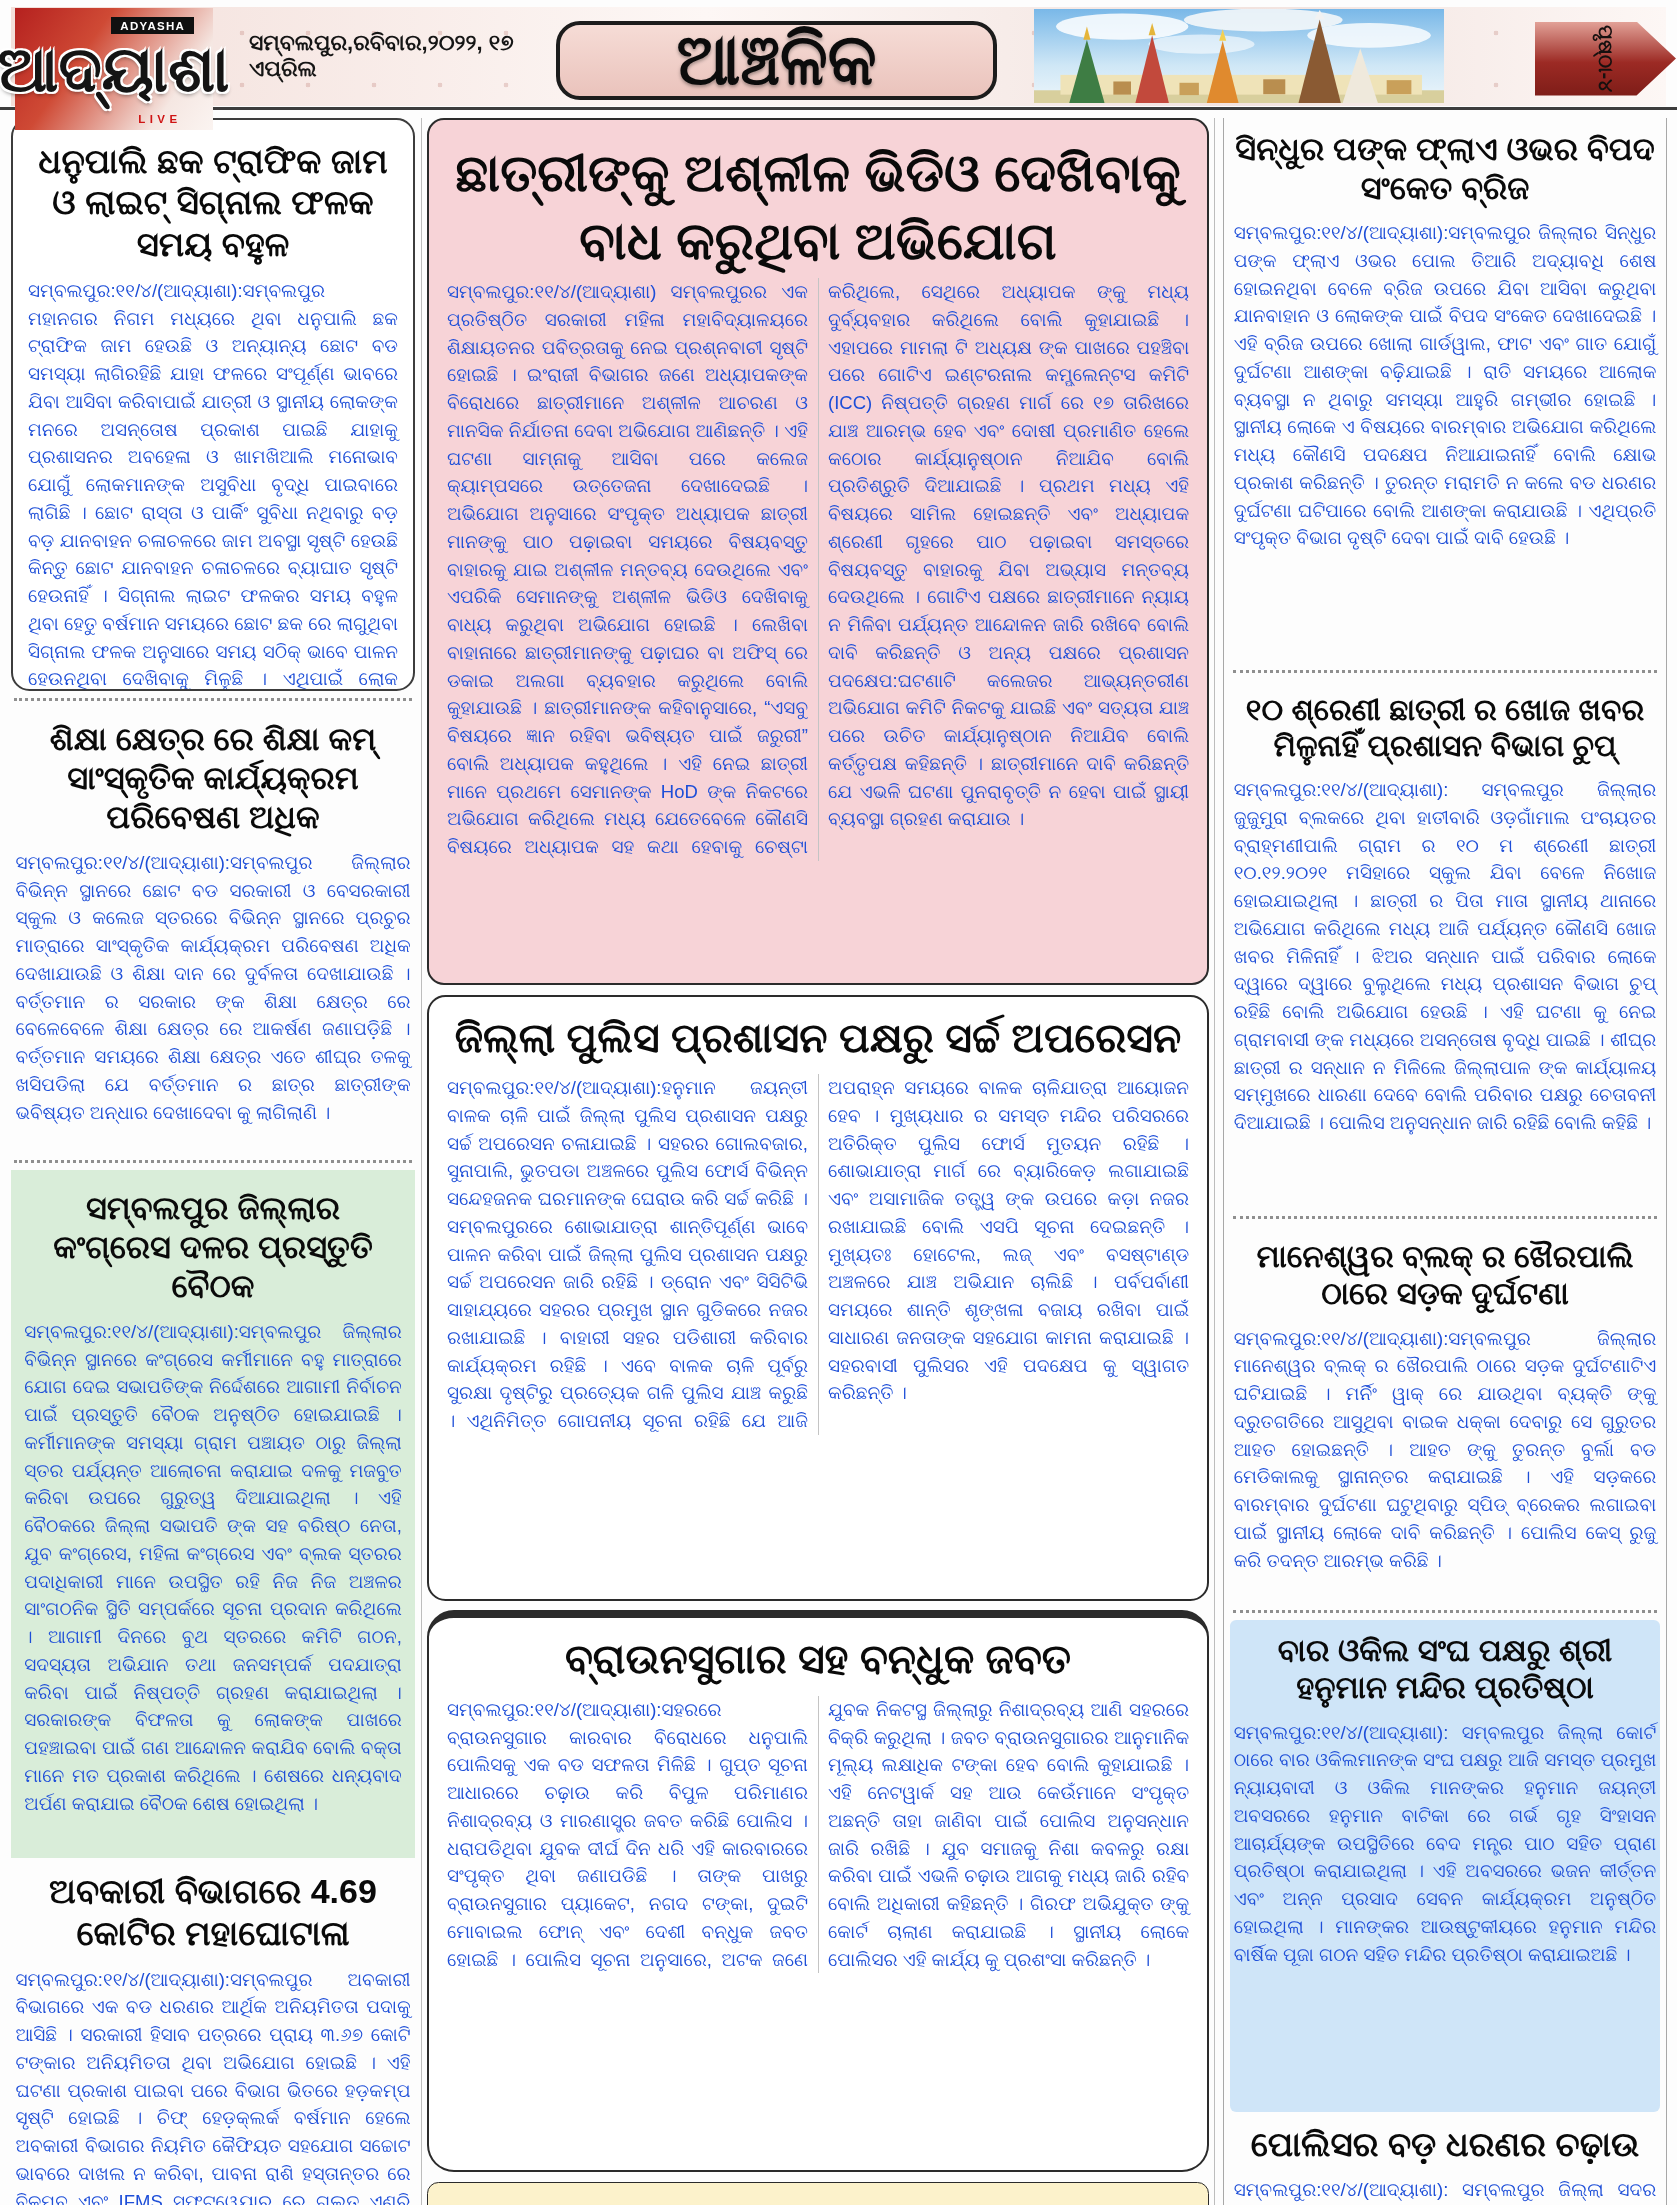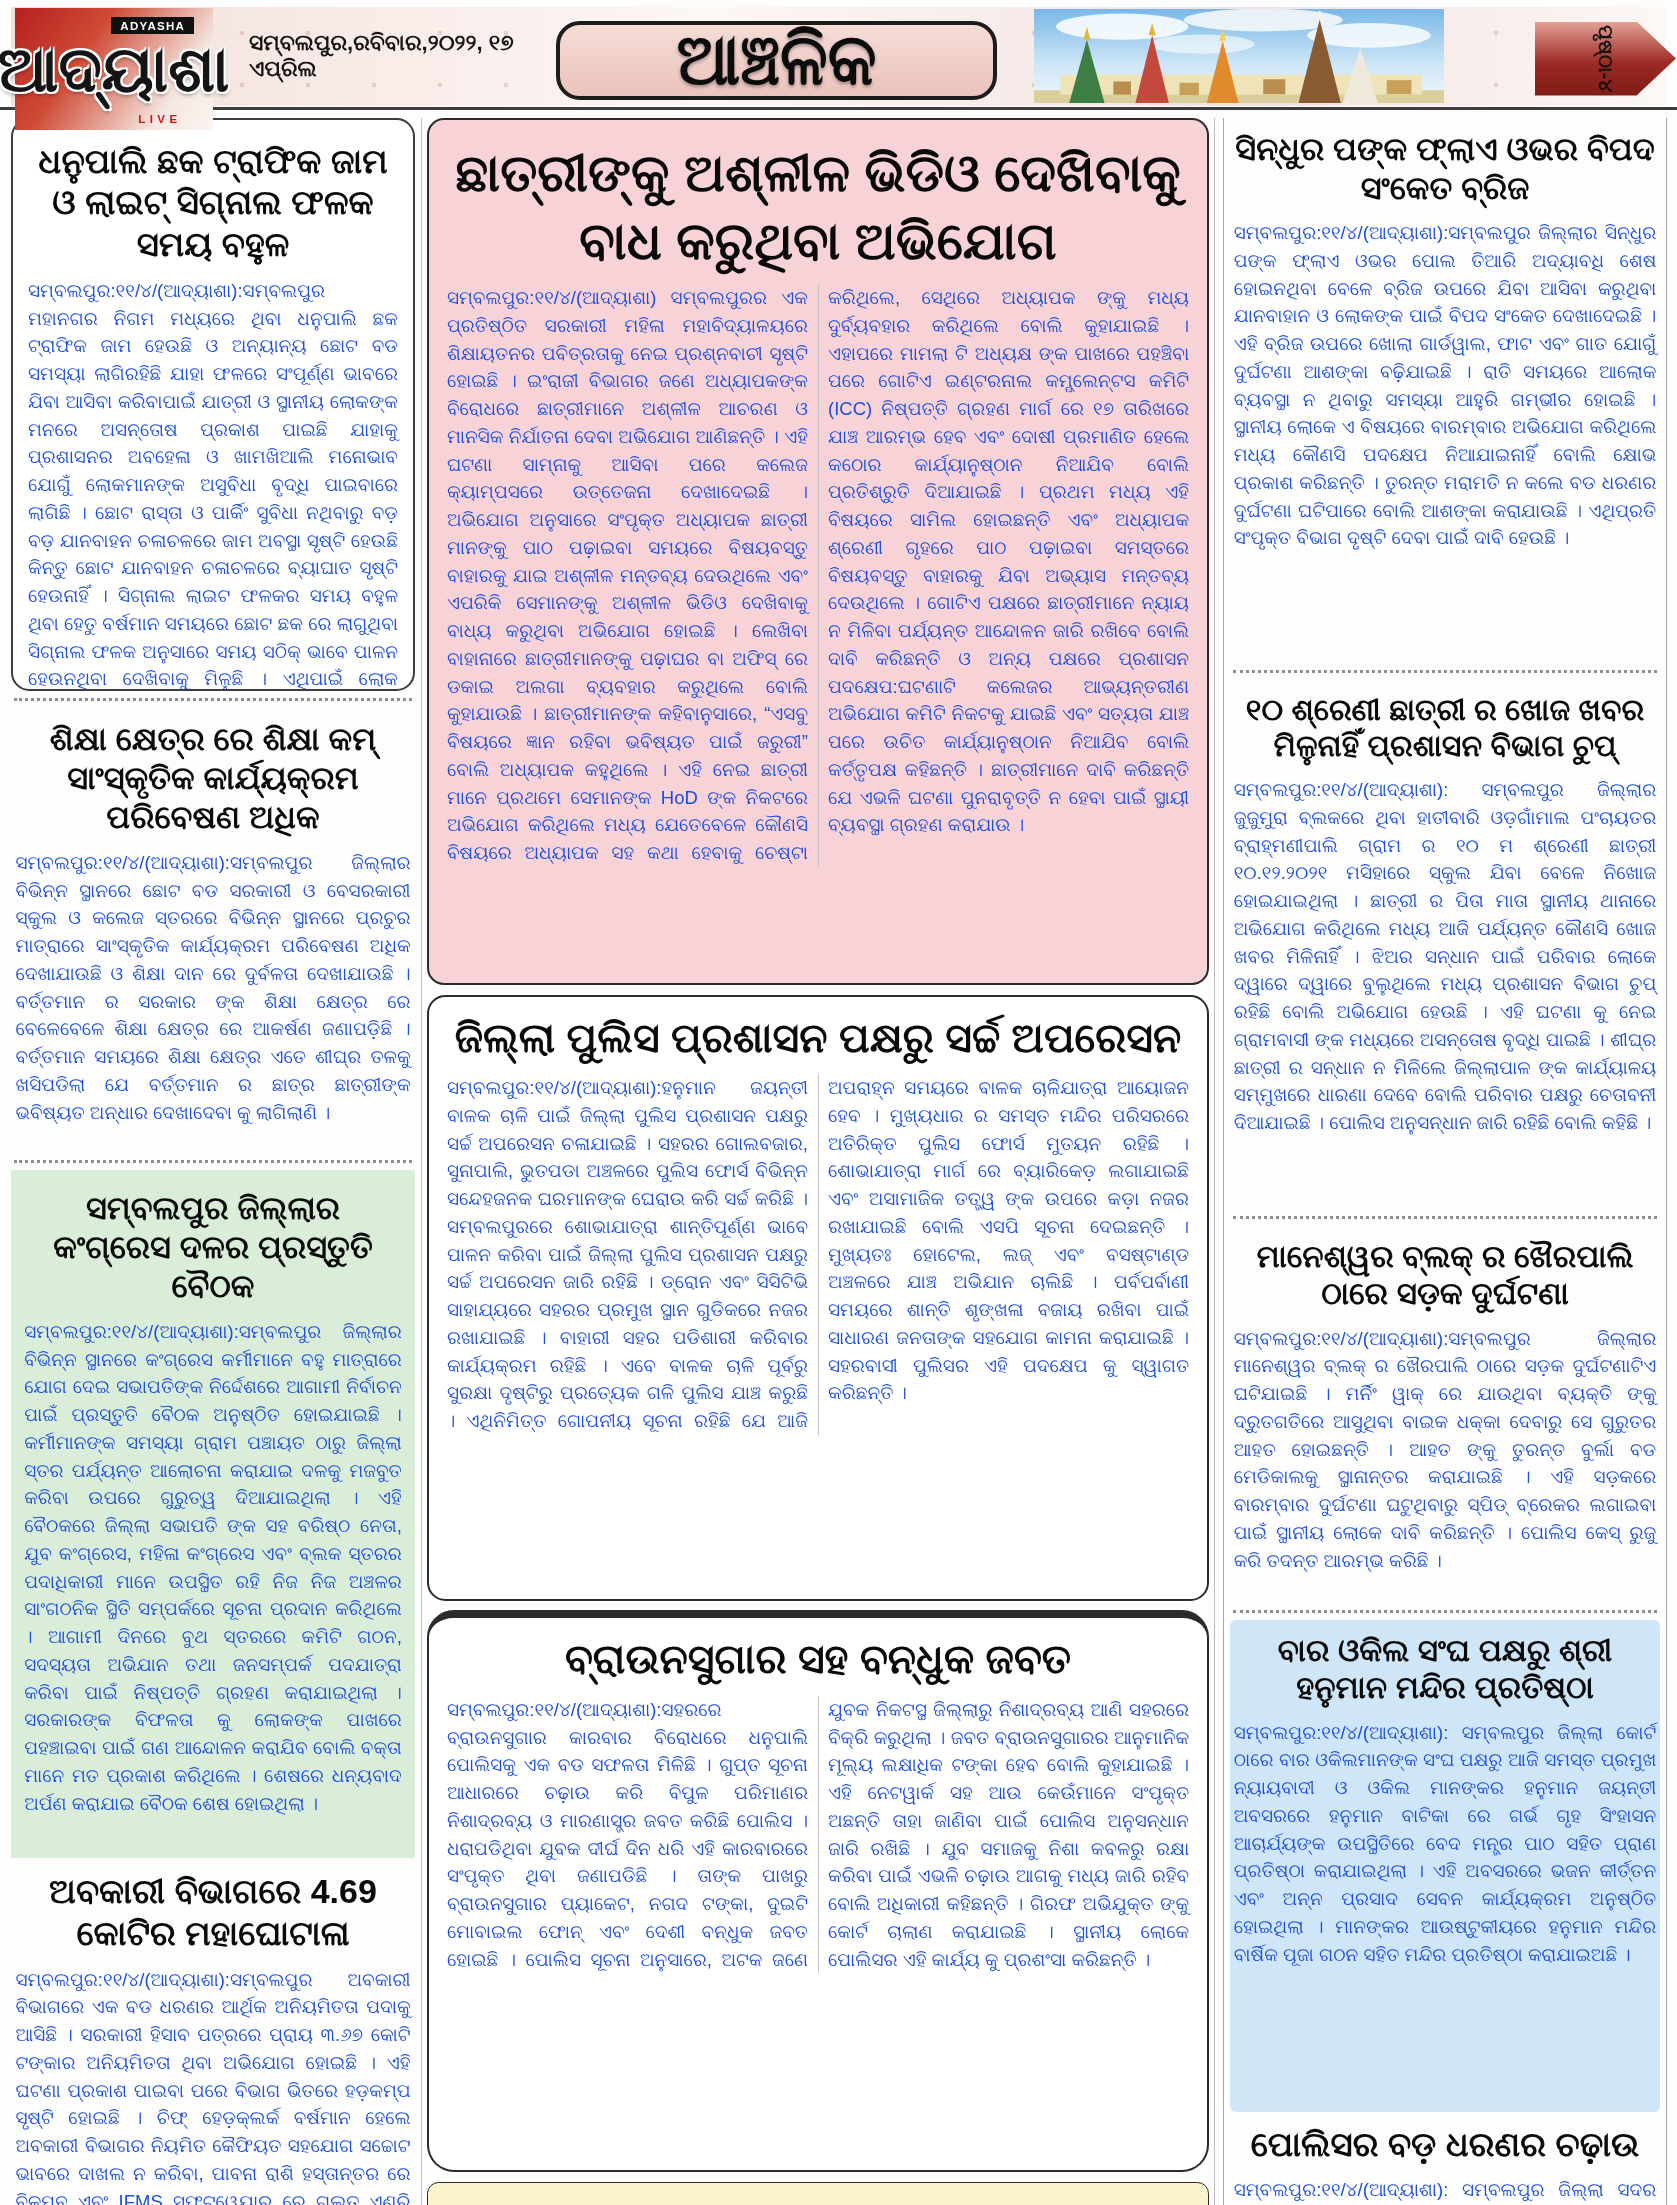--- a/index.html
+++ b/index.html
@@ -55,21 +55,21 @@
   .L1 .headline{font-size:34px;}
   .L2{height:445px;padding:12.3px 4.4px;}
   .L2 .headline{font-size:32px;}
   .L3{height:688px;background:#d9edd9;padding:19.4px 13.2px;}
   .L3 .headline{font-size:32px;}
   .L4{height:840px;padding:13.2px 4.4px;}
   .L4 .headline{font-size:34px;}
 
   
   .M1{height:867px;background:#f7d3d7;border:2.2px solid #2b2b2b;border-radius:17px;padding:20px 17.6px;}
-  .M1 .headline{font-size:52px;line-height:1.3;margin-bottom:9px;}
+  .M1 .headline{font-size:52px;line-height:1.3;margin-bottom:3px;}
   .M2{height:606px;border:2.2px solid #2b2b2b;border-radius:18.5px;padding:16px 17.6px;background:#fff;margin-top:9.7px;}
   .M2 .headline{font-size:41px;}
   .M3{height:562px;border:2.2px solid #2b2b2b;border-top:8px solid #2b2b2b;border-radius:27px;
       padding:16px 17.6px;background:#fff;margin-top:9.7px;}
   .M3 .headline{font-size:41px;}
   .M4{height:518px;background:#fcf2cb;border:1.8px solid #2b2b2b;border-radius:11.5px;padding:16px 17.6px;margin-top:9.7px;}
   .M4 .headline{font-size:38px;}
 
   
   .R{padding:11.5px 3.5px;}

